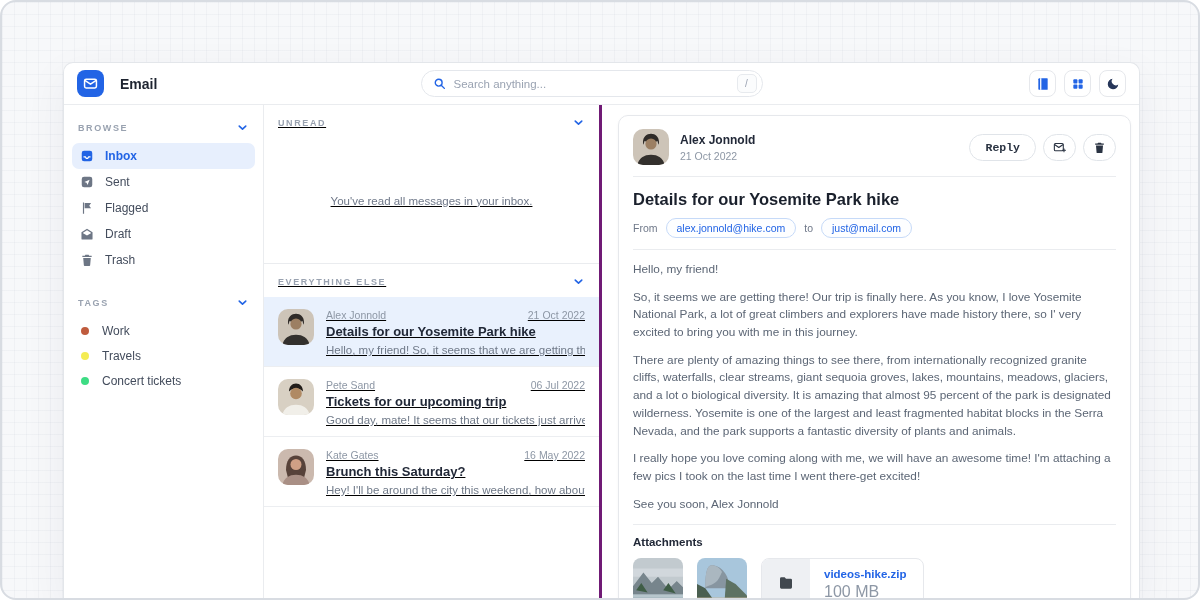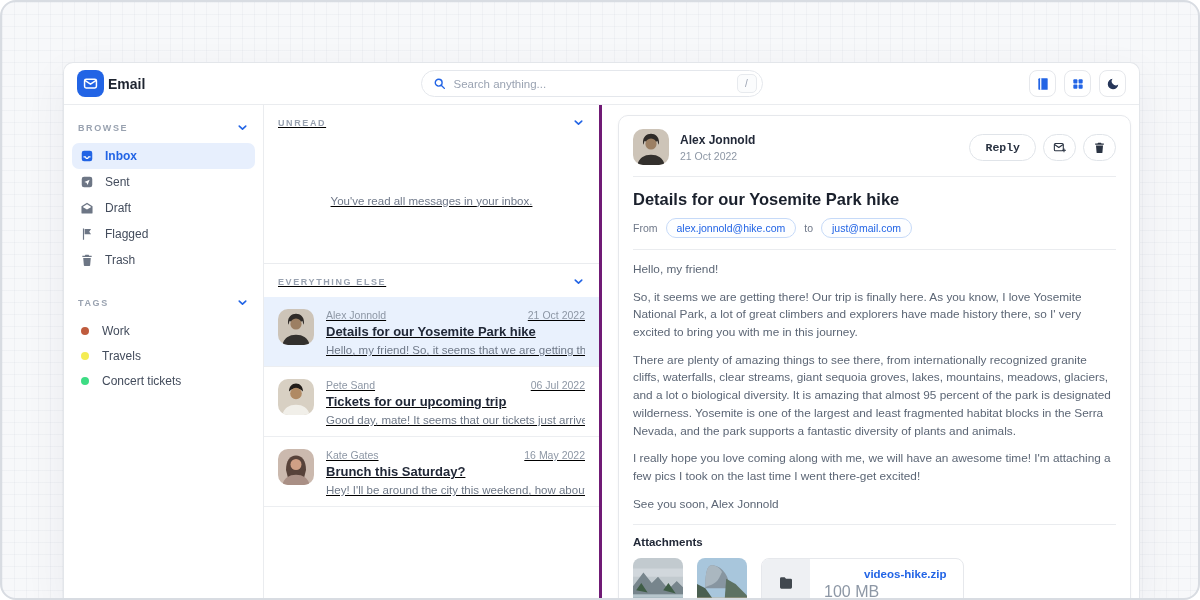--- a/index.html
+++ b/index.html
@@ -14,21 +14,21 @@
     background-size:12px 12px;
   }
   .app {
     position:absolute; left:61px; top:60px; width:1077px; bottom:0;
     background:#fff; border:1px solid #e3e6ea; border-bottom:none;
     border-radius:10px 10px 0 0; box-shadow:0 14px 44px rgba(25,35,60,.06);
     display:flex; flex-direction:column;
   }
   
   .topbar { position:relative; height:42px; border-bottom:1px solid #eaecef; display:flex; align-items:center; padding:0 13px; flex-shrink:0; }
-  .brand { display:flex; align-items:center; gap:4px; }
+  .brand { display:flex; align-items:center; gap:16px; }
   .logo { width:27px; height:27px; border-radius:8px; background:#2264e5; display:flex; align-items:center; justify-content:center; }
   .logo svg { width:15px; height:15px; }
   .app-title { font-size:14px; font-weight:700; color:#1e2430; }
   .searchbar {
     position:absolute; left:calc(50% - 10px); transform:translateX(-50%);
     width:342px; height:27px; border:1px solid #e4e7ec; border-radius:14px;
     display:flex; align-items:center; gap:8px; padding:0 5px 0 11px; background:#fff;
   }
   .searchbar svg { width:13px; height:13px; flex-shrink:0; }
   .search-input { flex:1; border:none; outline:none; background:transparent; font-size:11.5px; color:#3c4257; font-family:"Liberation Sans",sans-serif; }
@@ -79,21 +79,21 @@
   .mailtext p { font-size:11.8px; color:#5c6675; line-height:1.5; margin-bottom:10px; }
   .mailtext p:last-child { margin-bottom:2px; }
   .att-label { font-size:11.5px; font-weight:700; color:#222938; margin-bottom:10px; }
   .att-row { display:flex; gap:14px; align-items:center; }
   .thumb { width:50px; height:50px; border-radius:8px; overflow:hidden; cursor:pointer; }
   .thumb svg { display:block; width:50px; height:50px; }
   .file-card { display:flex; align-items:stretch; border:1px solid #e6e8ec; border-radius:8px; overflow:hidden; height:50px; background:#fff; }
   .file-icon-box { width:48px; background:#eef0f3; display:flex; align-items:center; justify-content:center; }
   .file-icon-box svg { width:16px; height:16px; }
   .file-info { padding:9px 17px 0 14px; }
-  .file-name { font-size:11.5px; font-weight:700; color:#2264e5; cursor:pointer;margin-left:40px; }
+  .file-name { font-size:11.5px; font-weight:700; color:#2264e5; cursor:pointer; }
   .file-size { font-size:16px; color:#8d97a5; margin-top:3px; }
 </style>
 </head>
 <body>
 
 <div class="frame">
   <div class="app">
 
     <div class="topbar">
       <div class="brand">
@@ -157,29 +157,29 @@
         </div>
         <div class="nav-item">
           <svg viewBox="0 0 24 24">
               <rect x="3" y="3" width="18" height="18" rx="4" fill="currentColor"></rect>
               <path d="M7.5 12.2 16.5 8l-3.6 9-1.7-3.7z" fill="#fff"></path>
             </svg>
           <span>Sent</span>
         </div>
         <div class="nav-item">
           <svg viewBox="0 0 24 24" fill="currentColor">
-              <path d="M12 3 2.5 9v11a1.5 1.5 0 0 0 1.5 1.5h16A1.5 1.5 0 0 0 21.5 20V9zm0 2.4 7.4 4.7L12 14.5 4.6 10.1z"></path>
-            </svg>
-          <span>Draft</span>
+              <path d="M5 2.5h2V22H5zM8 3.5h11l-3.2 4.5L19 12.5H8z"></path>
+            </svg>
+          <span>Flagged</span>
         </div>
         <div class="nav-item">
           <svg viewBox="0 0 24 24" fill="currentColor">
-              <path d="M5 2.5h2V22H5zM8 3.5h11l-3.2 4.5L19 12.5H8z"></path>
-            </svg>
-          <span>Flagged</span>
+              <path d="M12 3 2.5 9v11a1.5 1.5 0 0 0 1.5 1.5h16A1.5 1.5 0 0 0 21.5 20V9zm0 2.4 7.4 4.7L12 14.5 4.6 10.1z"></path>
+            </svg>
+          <span>Draft</span>
         </div>
         <div class="nav-item">
           <svg viewBox="0 0 24 24" fill="currentColor">
               <path d="M9.2 3h5.6l.9 1.8H20v2H4v-2h4.3zM5.5 8.5h13L17.4 21a1.3 1.3 0 0 1-1.3 1.2H7.9A1.3 1.3 0 0 1 6.6 21z"></path>
             </svg>
           <span>Trash</span>
         </div>
 
         <div class="section-head tags-head">
           <span class="section-label">Tags</span>

